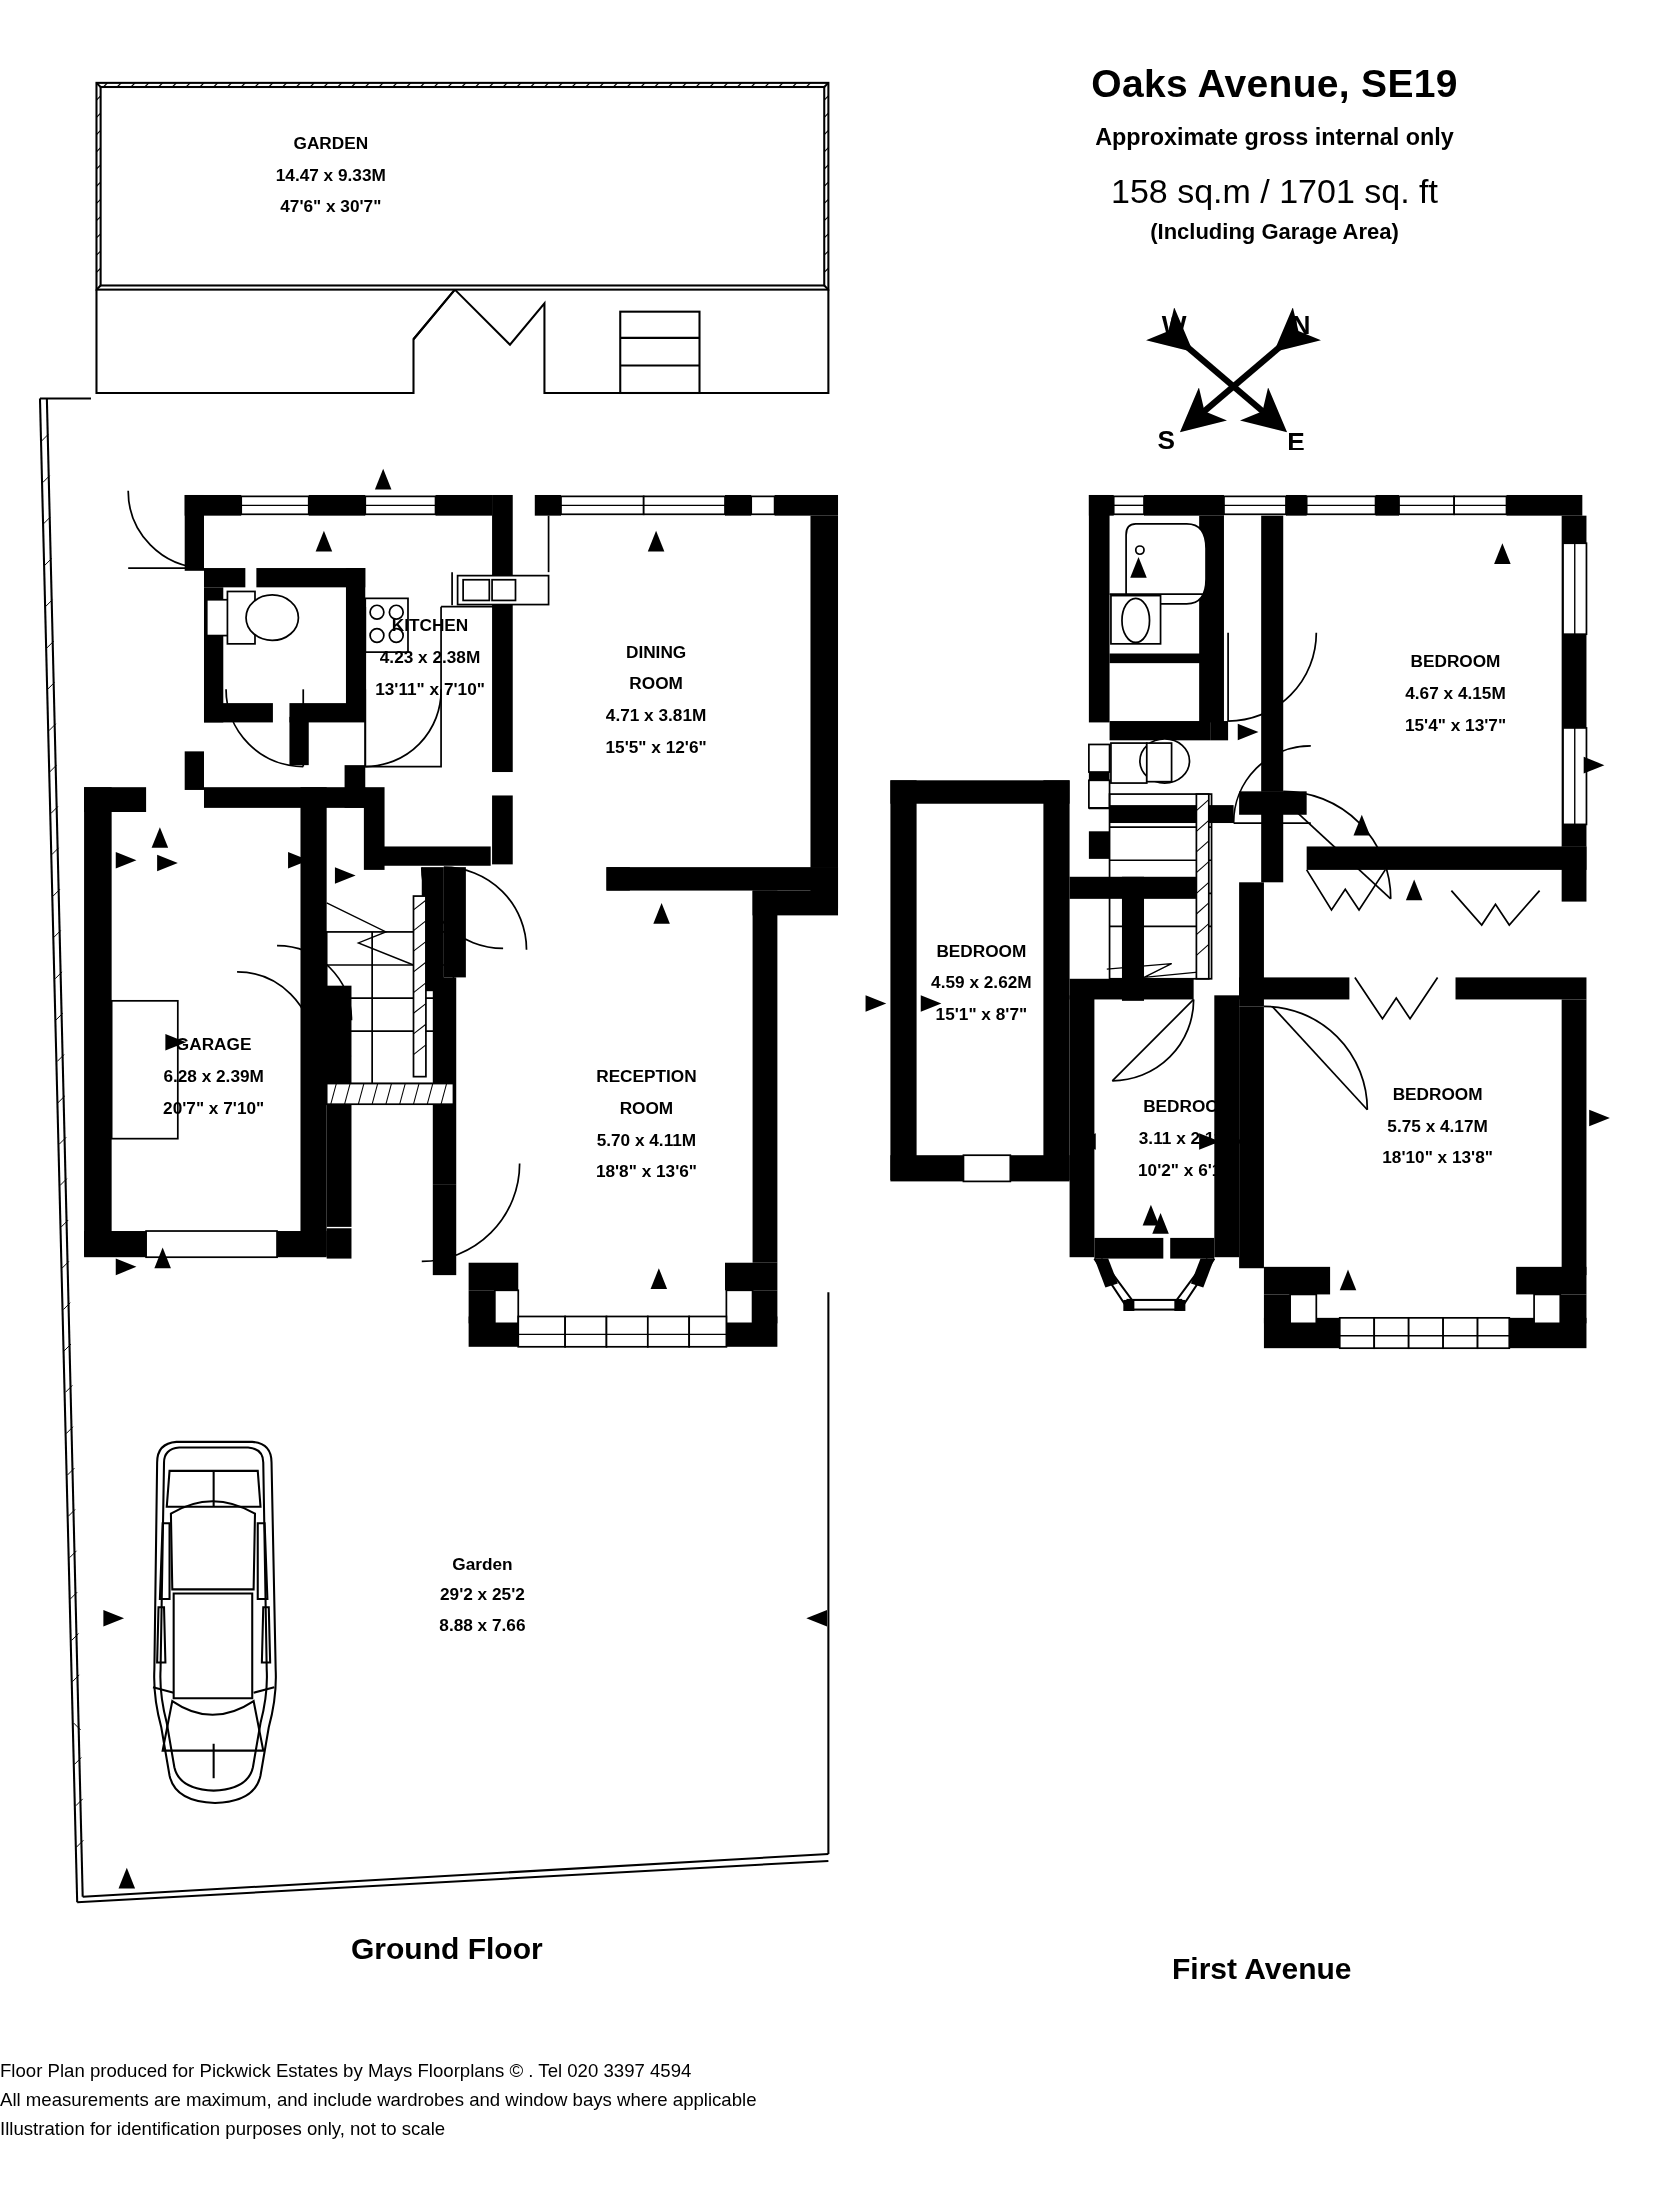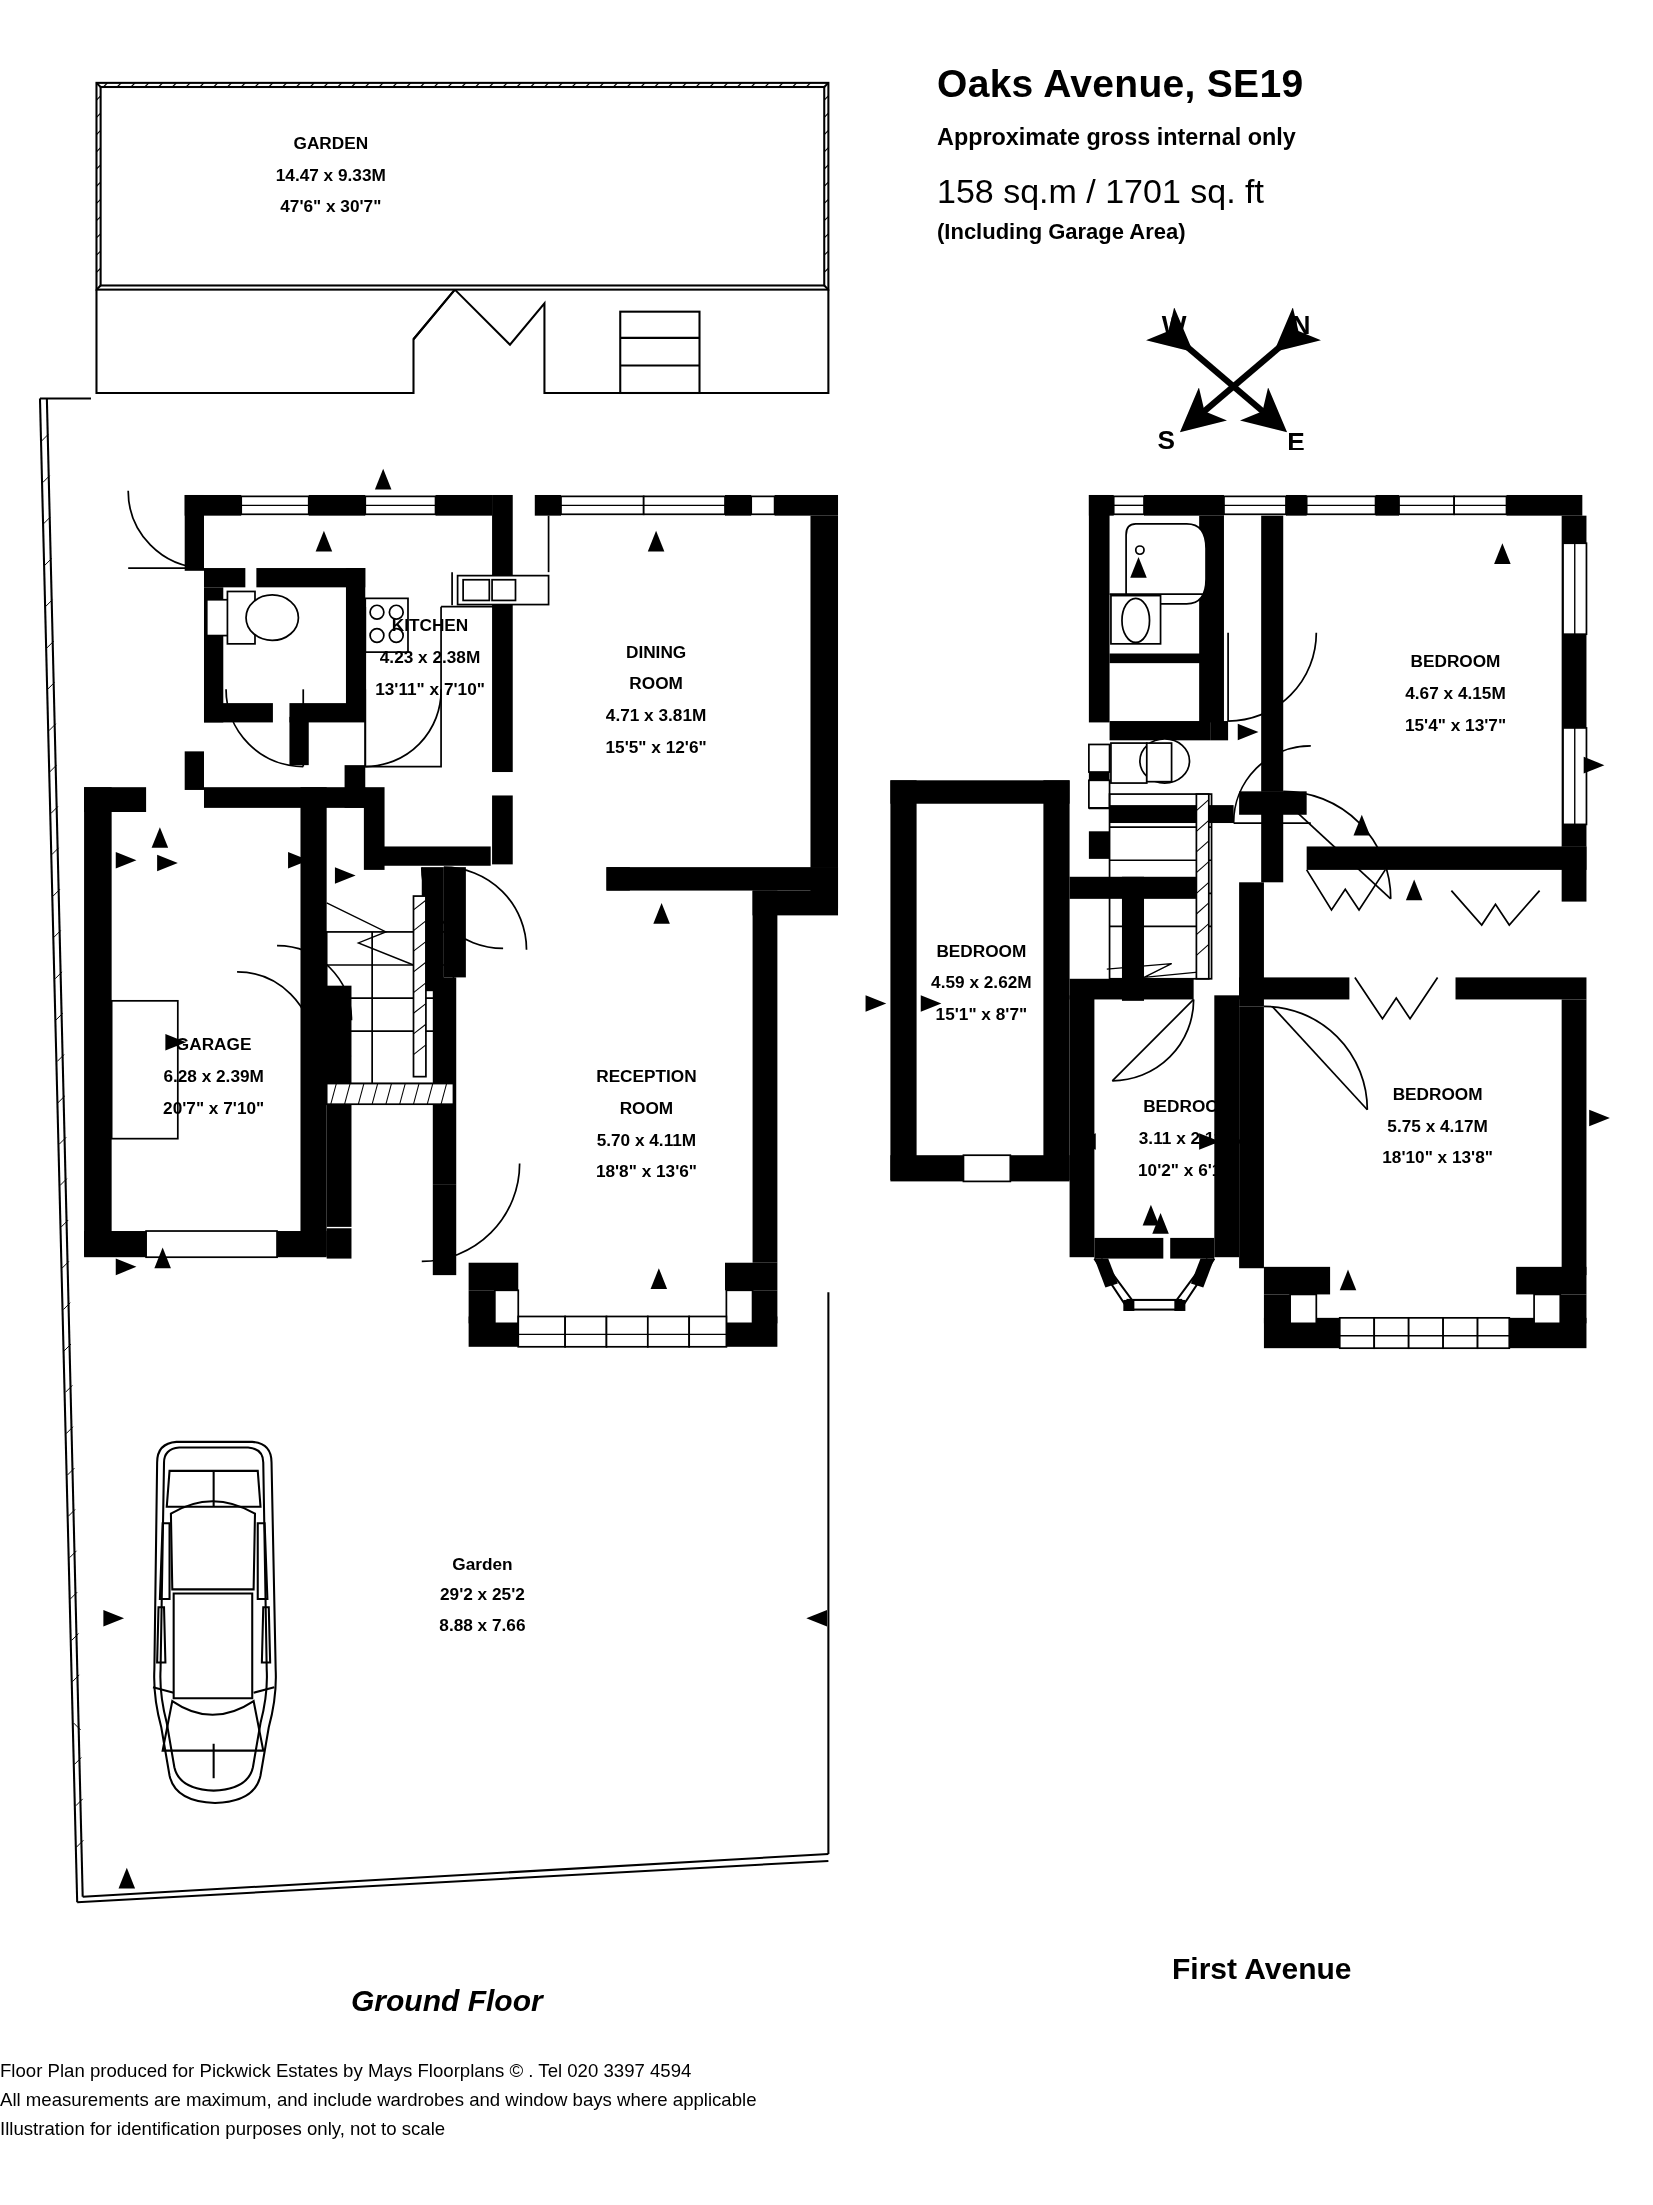--- a/index.html
+++ b/index.html
@@ -19,20 +19,21 @@
     position: absolute;
     inset: 0;
   }
 
   
   .titleblock {
     position: absolute;
     left: 937px;
     top: 63px;
     width: 675px;
+    text-align: center;
   }
   .title-main {
     font-size: 39px;
     font-weight: bold;
     letter-spacing: 0.3px;
     line-height: 1.1;
   }
   .title-sub1 {
     font-size: 23.4px;
     font-weight: bold;
@@ -65,21 +66,21 @@
     top: 0;
   }
 
   
   .floor-caption {
     position: absolute;
     font-size: 30px;
     font-weight: bold;
     white-space: nowrap;
   }
-  #ground-floor-caption { left: 351px; top: 1984px; font-style: italic; }
+  #ground-floor-caption { left: 351px; top: 1932px; }
   #first-floor-caption  { left: 1172px; top: 1952px; }
 
   
   .footer {
     position: absolute;
     left: 0;
     top: 2057px;
     width: 1654px;
     text-align: left;
   }

